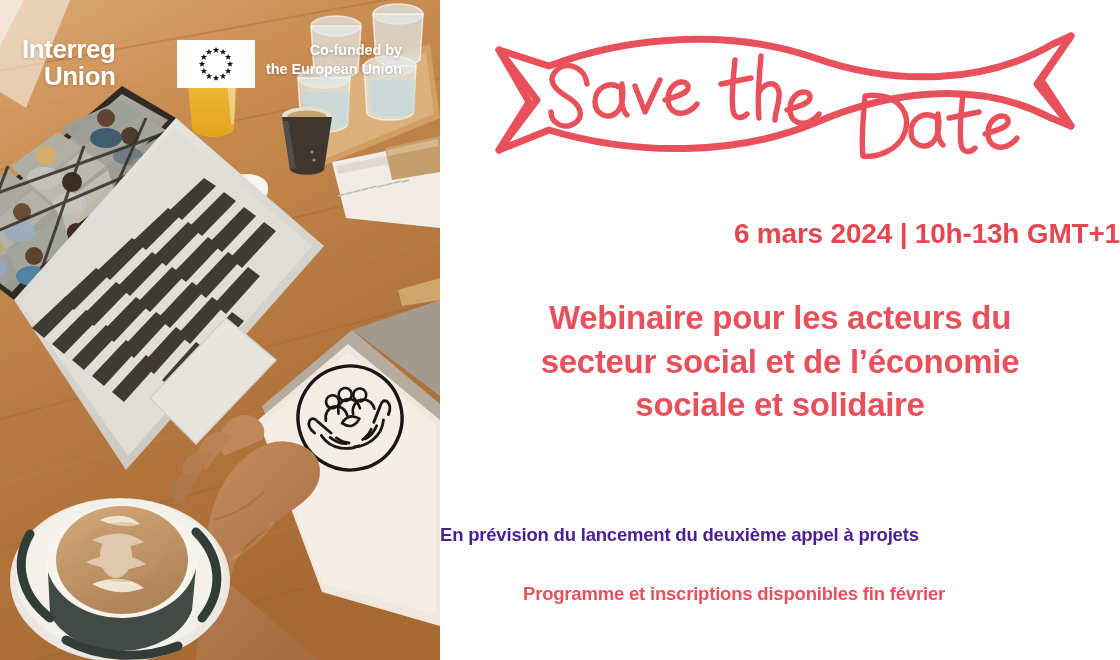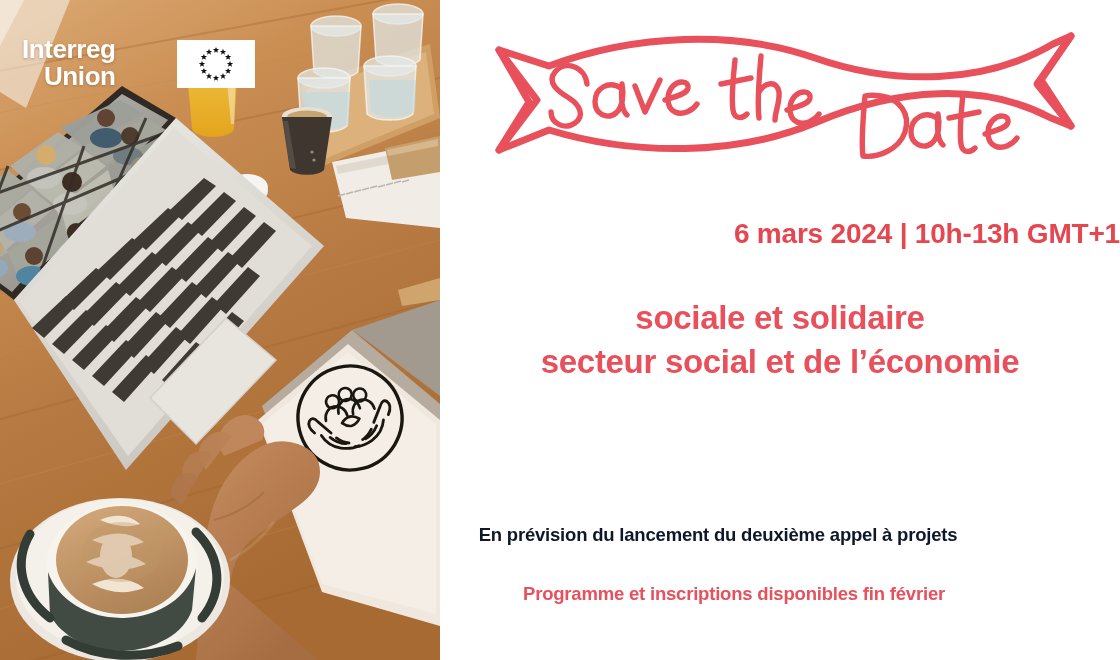--- a/index.html
+++ b/index.html
@@ -105,22 +105,22 @@
     font-weight: bold;
     font-size: 33px;
     line-height: 1.32;
     letter-spacing: -0.3px;
   }
 
   .note-1 {
     position: absolute;
     left: 0; top: 524px;
     width: 556px;
-    text-align: center;
-    color: #0f172a;
+    text-align: left;
+    color: #4c1d95;
     font-weight: bold;
     font-size: 18.5px;
     letter-spacing: -0.2px;
     white-space: nowrap;
   }
   .note-2 {
     position: absolute;
     left: 0; top: 583px;
     width: 588px;
     text-align: center;
@@ -457,20 +457,24 @@
                   <path d="M0 -3.1 L0.9 -0.9 L3.2 -0.9 L1.3 0.5 L2.1 2.8 L0 1.4 L-2.1 2.8 L-1.3 0.5 L-3.2 -0.9 L-0.9 -0.9 Z"></path>
                 </g>
               <g transform="rotate(330) translate(0,-14) rotate(-330)">
                   <path d="M0 -3.1 L0.9 -0.9 L3.2 -0.9 L1.3 0.5 L2.1 2.8 L0 1.4 L-2.1 2.8 L-1.3 0.5 L-3.2 -0.9 L-0.9 -0.9 Z"></path>
                 </g>
             </g>
           </g>
         </svg>
       </div>
 
+      <div class="eu-caption">
+        <div>Co-funded by</div>
+        <div>the European Union</div>
+      </div>
     </div>
   </div>
 
   <div class="content-panel">
 
     <div class="ribbon">
       <svg viewBox="0 0 600 160" xmlns="http://www.w3.org/2000/svg">
         <g fill="none" stroke="#E8505B" stroke-width="7" stroke-linecap="round" stroke-linejoin="round">
 
           <path d="M14 28
@@ -516,20 +520,21 @@
           <path d="M464 96 L494 90"></path>
 
           <path d="M500 112 C512 108, 522 106, 523 100 C524 93, 514 92, 508 98 C501 105, 501 120, 510 124 C518 128, 528 122, 532 116"></path>
         </g>
       </svg>
     </div>
 
     <div class="event-date">6 mars 2024 | 10h-13h GMT+1</div>
 
     <div class="headline">
+      <div>Webinaire pour les acteurs du</div>
+      <div>secteur social et de l’économie</div>
       <div>sociale et solidaire</div>
-      <div>secteur social et de l’économie</div>
     </div>
 
     <div class="note-1">En prévision du lancement du deuxième appel à projets</div>
     <div class="note-2">Programme et inscriptions disponibles fin février</div>
   </div>
 </div>
 
 </body></html>

